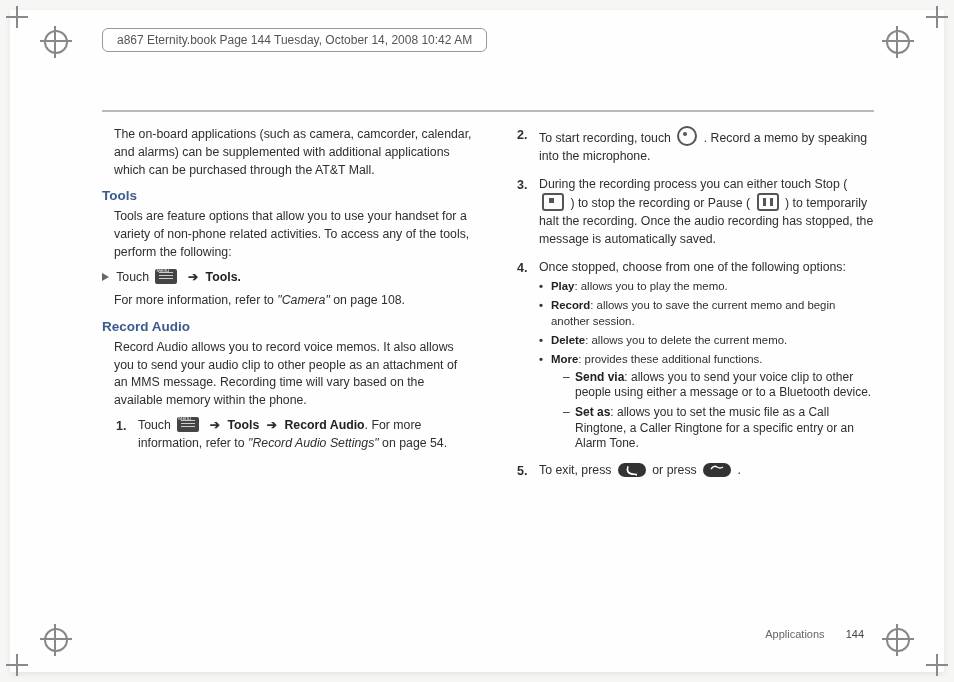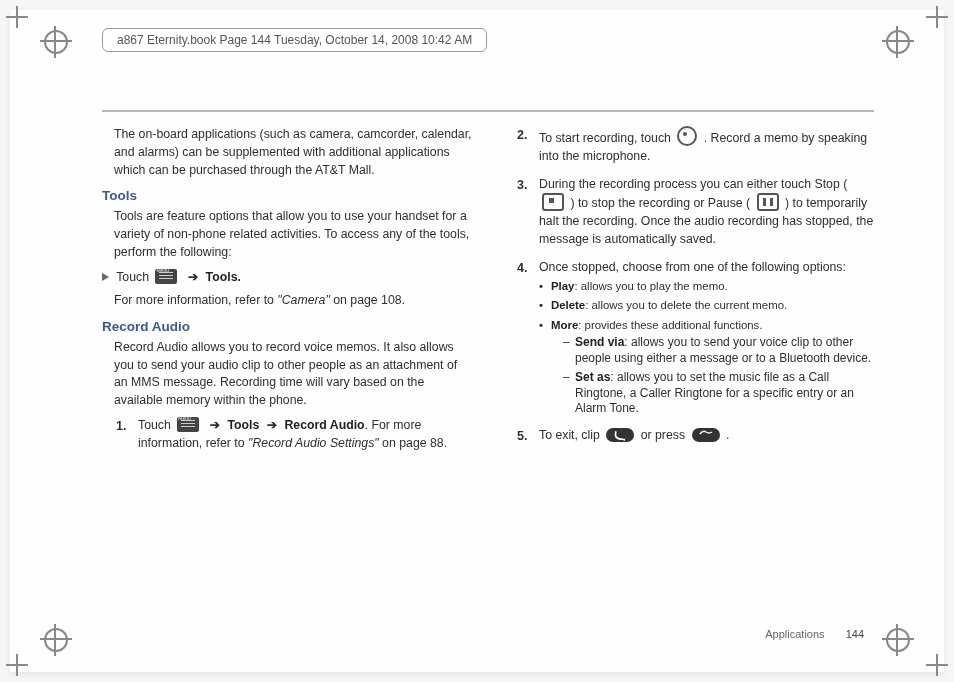--- a/index.html
+++ b/index.html
@@ -132,53 +132,54 @@
     <div class="p">Record Audio allows you to record voice memos. It also allows you to send your audio clip to other people as an attachment of an MMS message. Recording time will vary based on the available memory within the phone.</div>
 
     <ol class="steps">
       <li class="keep">
         <span class="num">1.</span>
         <span>Touch </span>
         <span class="menu-chip"><span class="m">Menu</span></span>
         <span class="arrow">➔</span>
         <b>Tools</b>
         <span class="arrow">➔</span>
-        <b>Record Audio</b><span>. For more information, refer to </span><i class="ref">"Record Audio Settings"</i><span>  on page 88.</span>
+        <b>Record Audio</b><span>. For more information, refer to </span><i class="ref">"Record Audio Settings"</i><span>  on page 54.</span>
       </li>
       <li class="keep">
         <span class="num">2.</span>
         <span>To start recording, touch  </span>
         <span class="dot-btn"></span>
         <span>. Record a memo by speaking into the microphone.</span>
       </li>
       <li class="keep">
         <span class="num">3.</span>
         <span>During the recording process you can either touch Stop ( </span>
         <span class="sq-btn"></span>
         <span> ) to stop the recording or Pause ( </span>
         <span class="pause-btn"></span>
         <span> ) to temporarily halt the recording. Once the audio recording has stopped, the message is automatically saved.</span>
       </li>
       <li class="keep">
         <span class="num">4.</span>
         <span>Once stopped, choose from one of the following options:</span>
         <ul class="bul">
           <li><b>Play</b><span>: allows you to play the memo.</span></li>
+          <li><b>Record</b><span>: allows you to save the current memo and begin another session.</span></li>
           <li><b>Delete</b><span>: allows you to delete the current memo.</span></li>
           <li><b>More</b><span>: provides these additional functions.</span>
             <ul class="dash">
               <li><b>Send via</b><span>: allows you to send your voice clip to other people using either a message or to a Bluetooth device.</span></li>
               <li><b>Set as</b><span>: allows you to set the music file as a Call Ringtone, a Caller Ringtone for a specific entry or an Alarm Tone.</span></li>
             </ul>
           </li>
         </ul>
       </li>
       <li class="keep nowrap">
         <span class="num">5.</span>
-        <span>To exit, clip </span>
+        <span>To exit, press </span>
         <span class="key back"></span>
         <span> or press </span>
         <span class="key end">
           <svg width="16" height="10" viewBox="0 0 16 10">
               <path d="M2 4 Q5 0 8 2 Q11 4 14 2" stroke="#fff" stroke-width="1.5" fill="none"></path>
             </svg>
         </span>
         <span>.</span>
       </li>
     </ol>

